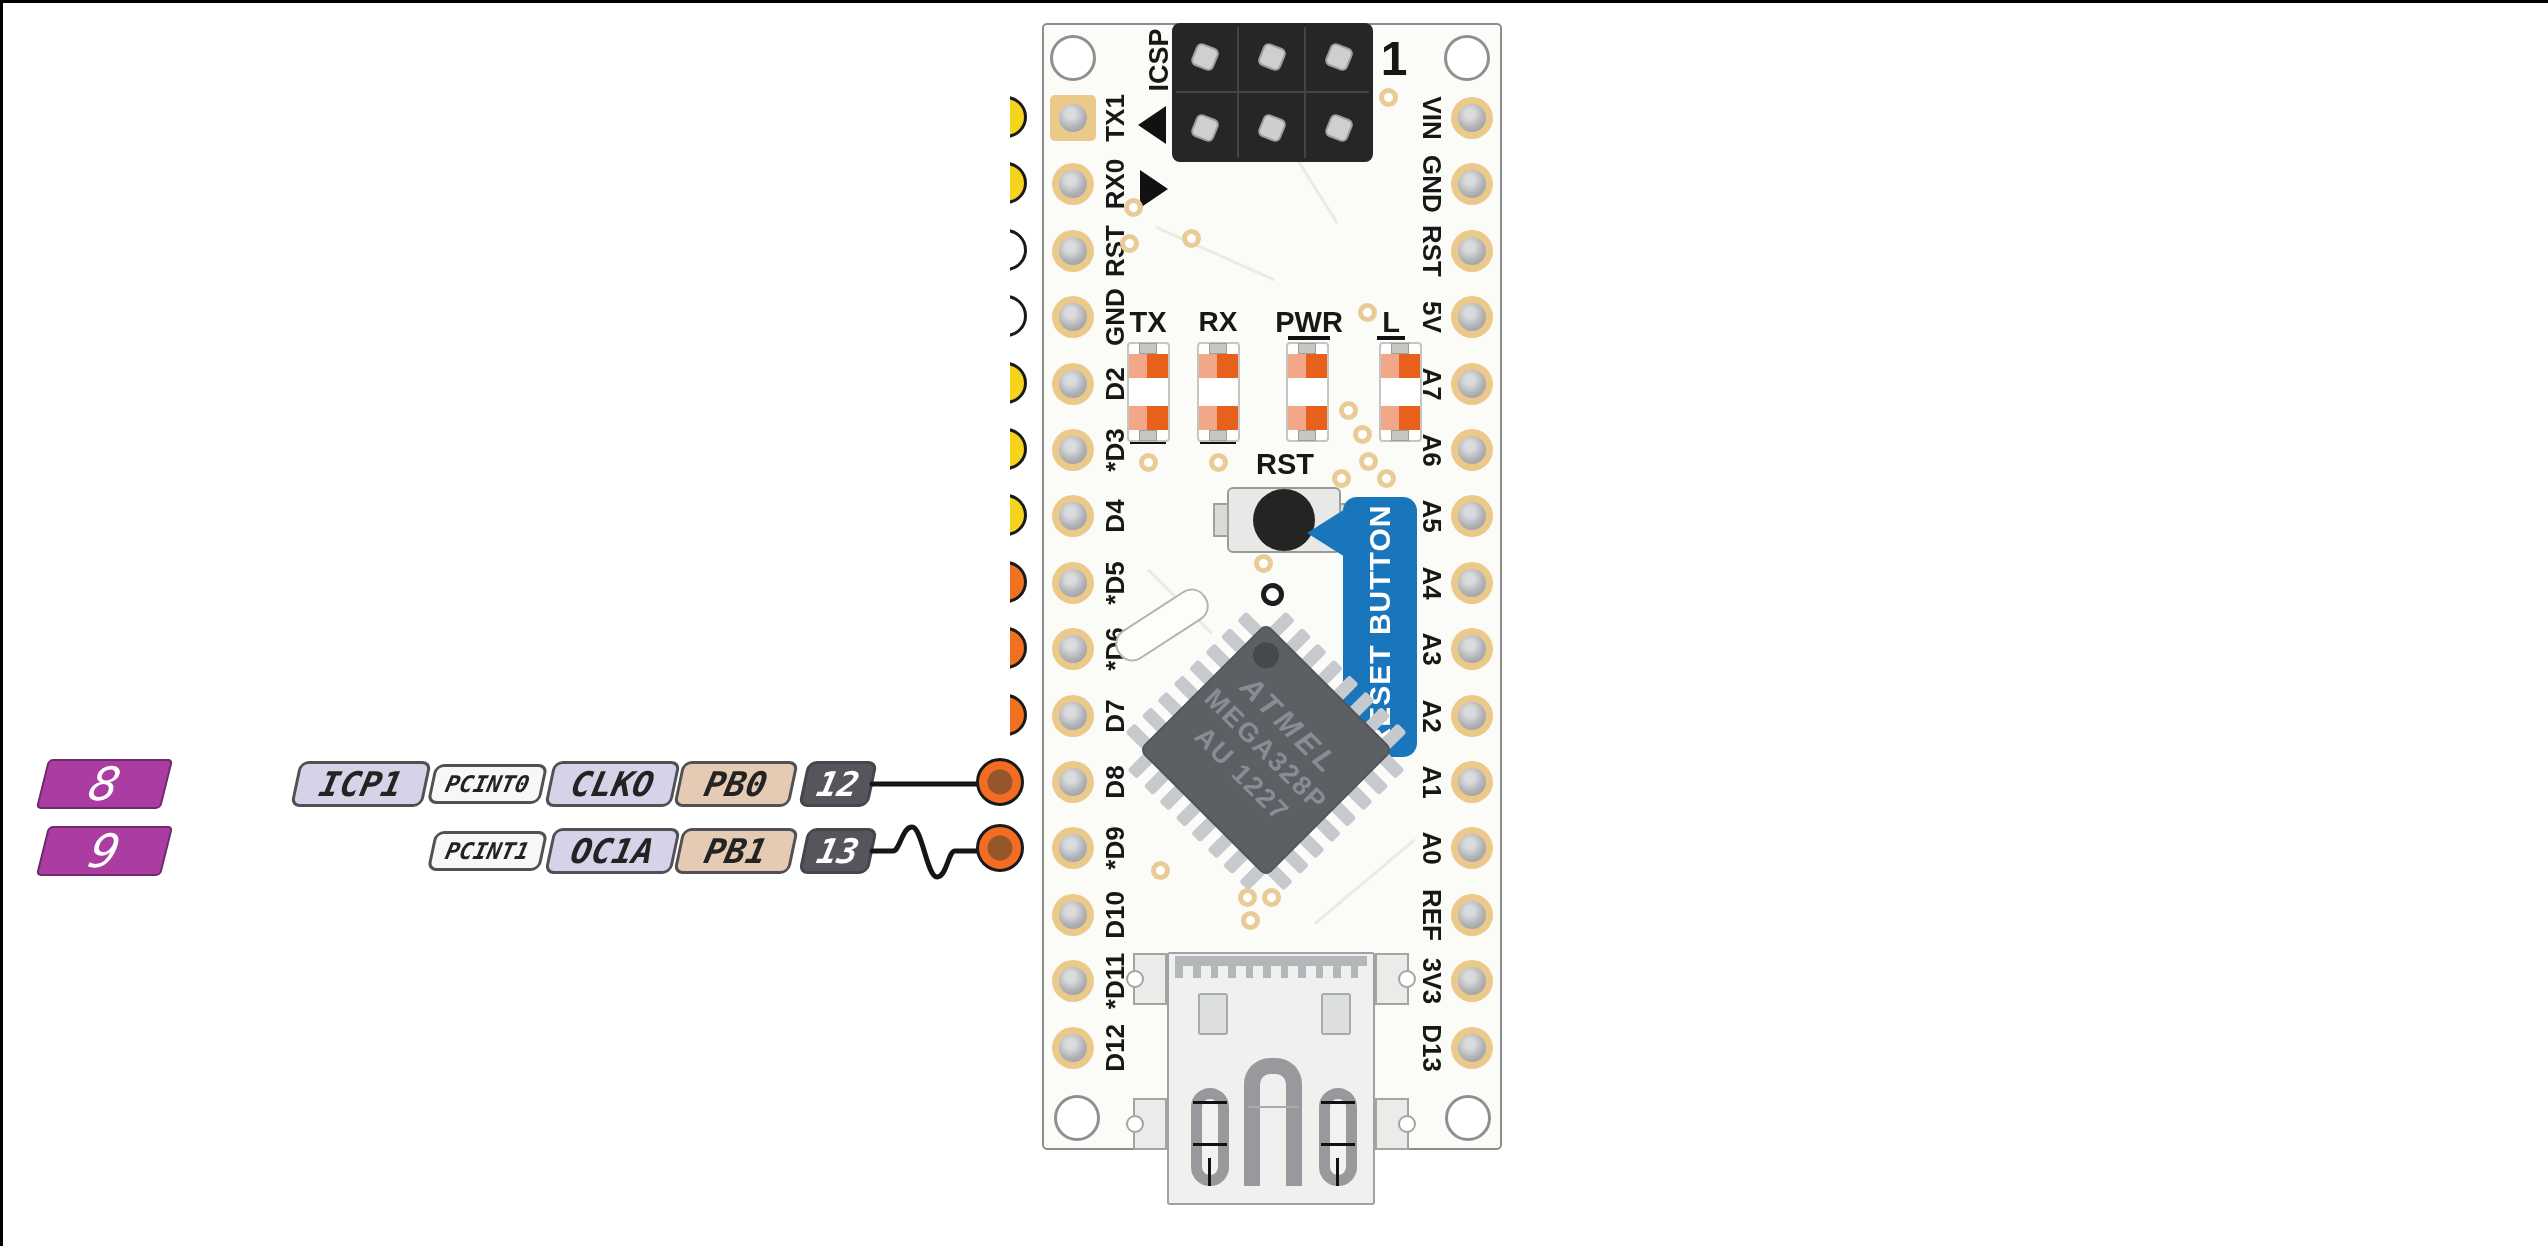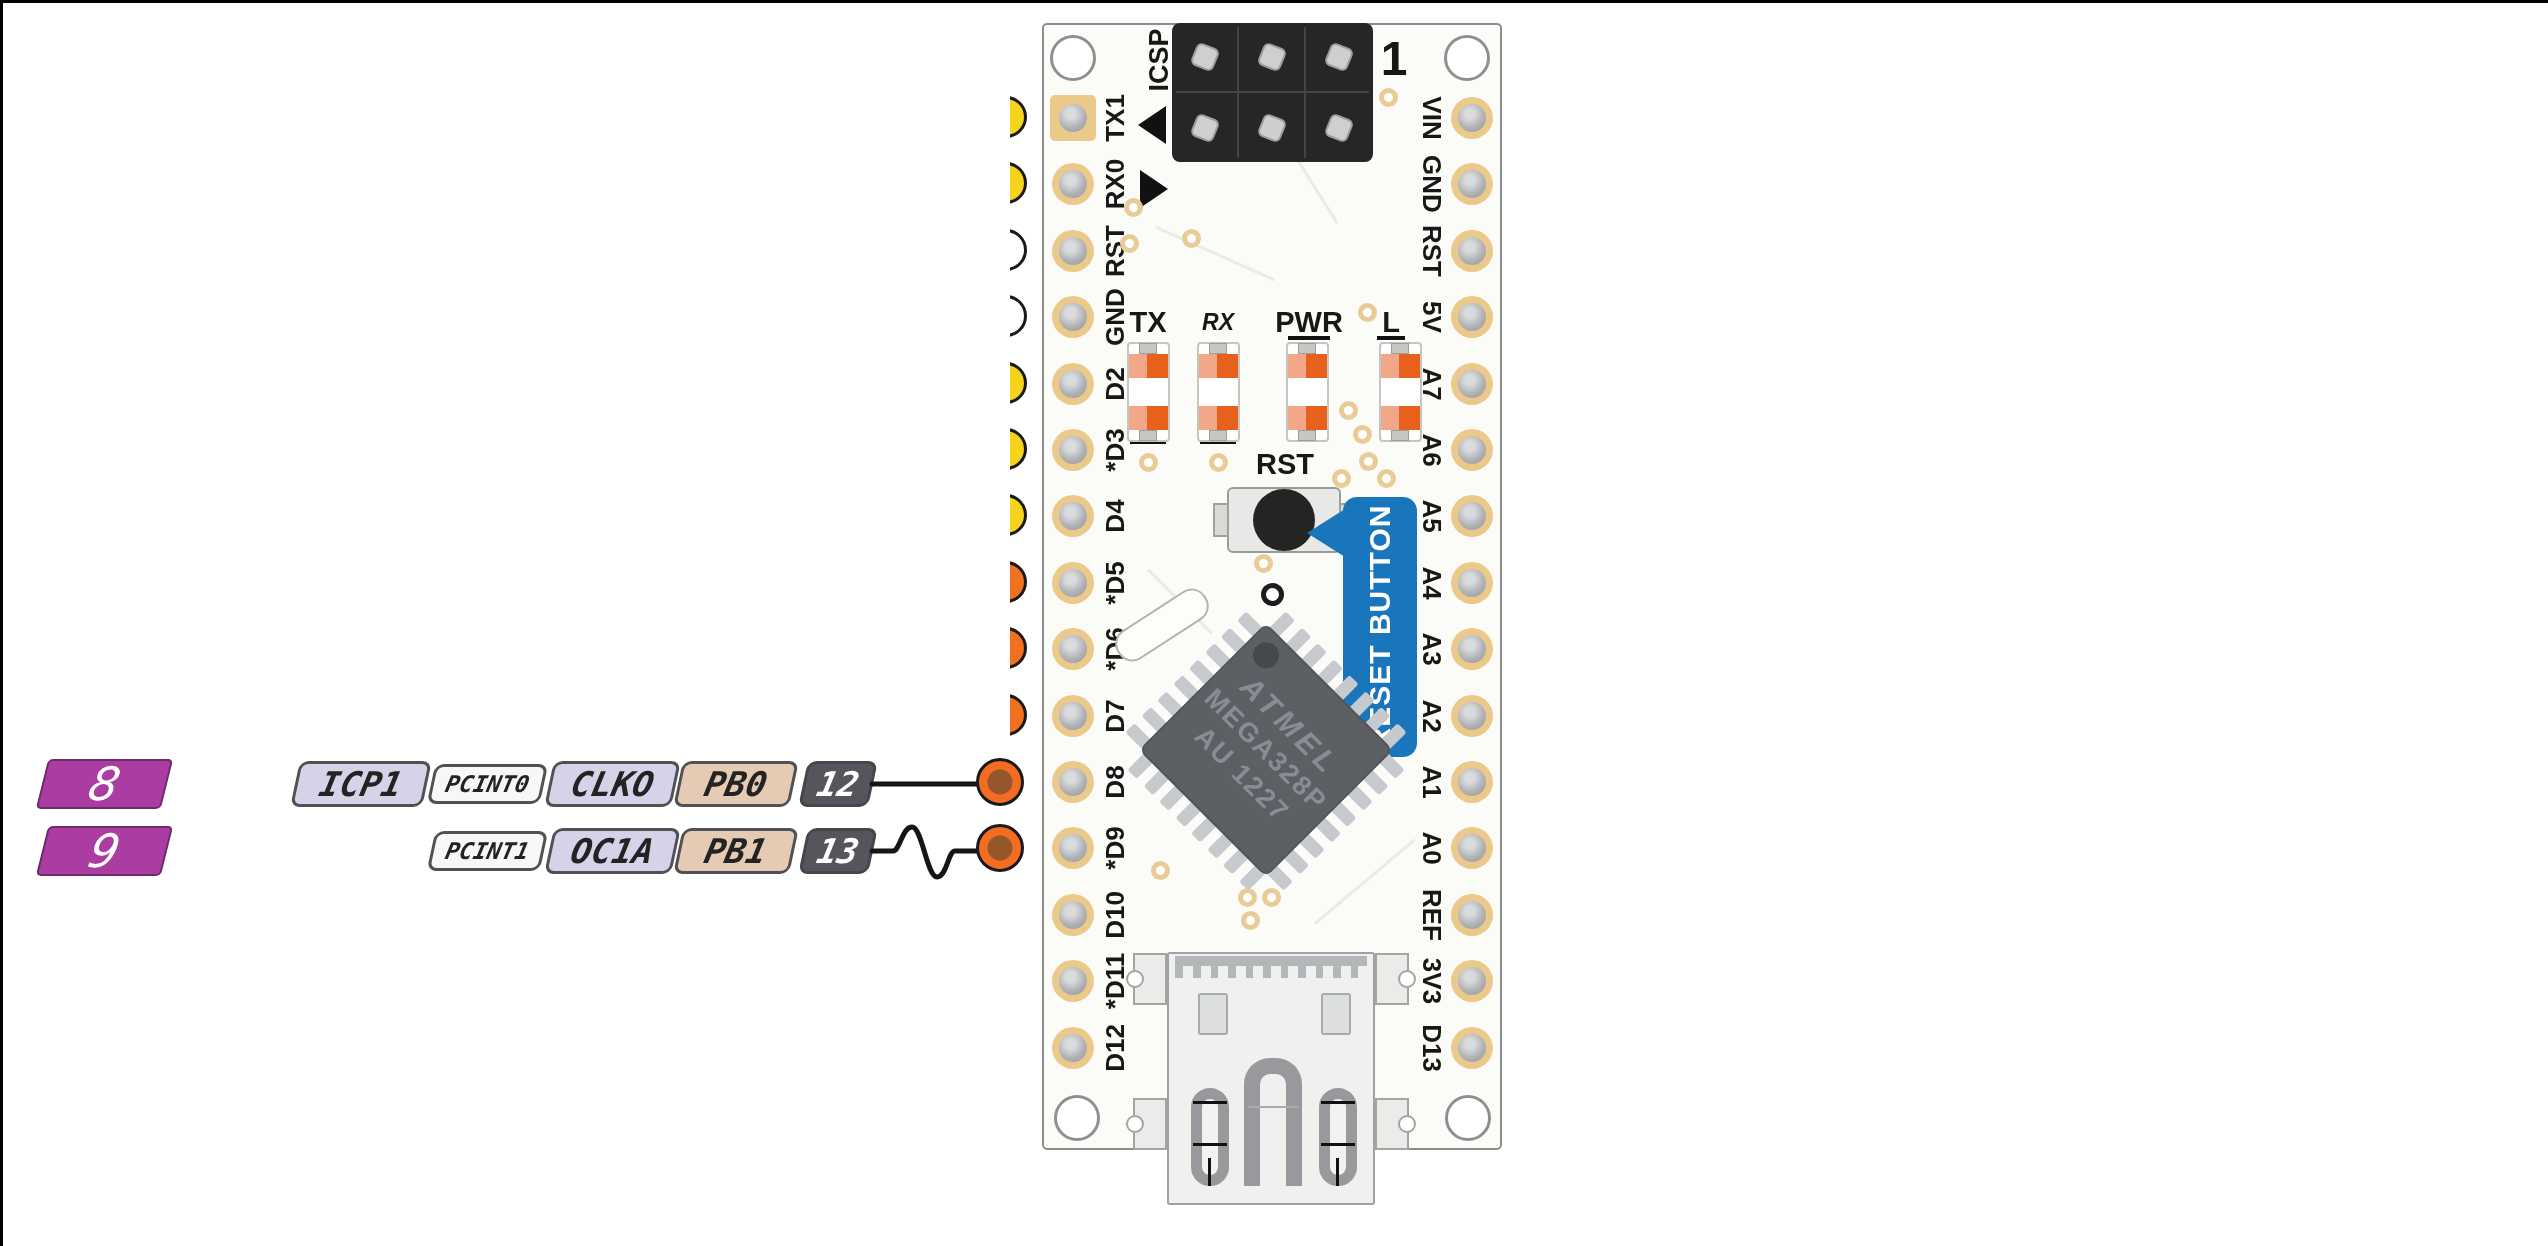--- a/index.html
+++ b/index.html
@@ -291,21 +291,21 @@
 
   <div id="leds">
       <div class="silk hc" style="font-size: 29px; position: absolute; left: 1148px; top: 322px;">TX</div>
       <div class="underline" style="position: absolute; left: 1130px; top: 440px; width: 36px; height: 4px;"></div>
       <div class="led" style="position: absolute; left: 1126.5px; top: 342px;">
         <div class="band" style="top: 10px; height: 24px;"></div>
         <div class="band" style="top: 62px; height: 24px;"></div>
         <div class="tab" style="top: -1px;"></div>
         <div class="tab" style="bottom: -1px;"></div>
       </div>
-      <div class="silk hc" style="font-size: 23px; position: absolute; left: 1218px; top: 322px; font-style: italic;">RX</div>
+      <div class="silk hc" style="font-size: 28px; position: absolute; left: 1218px; top: 322px;">RX</div>
       <div class="underline" style="position: absolute; left: 1200px; top: 440px; width: 36px; height: 4px;"></div>
       <div class="led" style="position: absolute; left: 1196.5px; top: 342px;">
         <div class="band" style="top: 10px; height: 24px;"></div>
         <div class="band" style="top: 62px; height: 24px;"></div>
         <div class="tab" style="top: -1px;"></div>
         <div class="tab" style="bottom: -1px;"></div>
       </div>
       <div class="silk hc" style="font-size: 29px; position: absolute; left: 1309px; top: 322px;">PWR</div>
       <div class="underline" style="position: absolute; left: 1288px; top: 336px; width: 42px; height: 4px;"></div>
       <div class="led" style="position: absolute; left: 1285.5px; top: 342px;">

